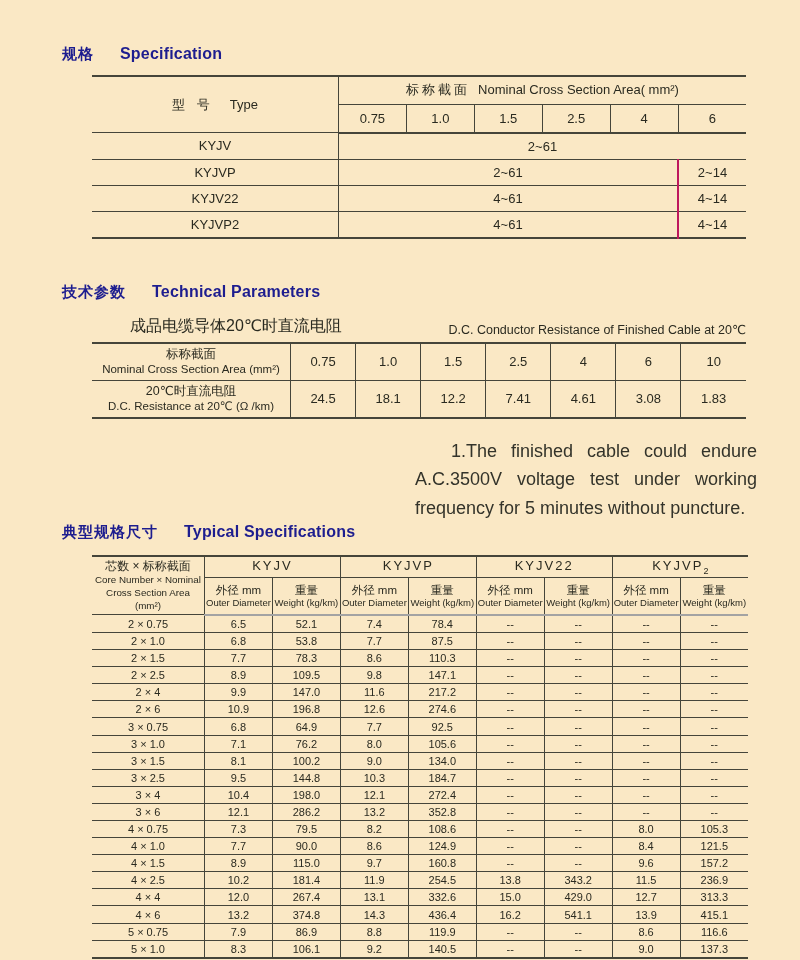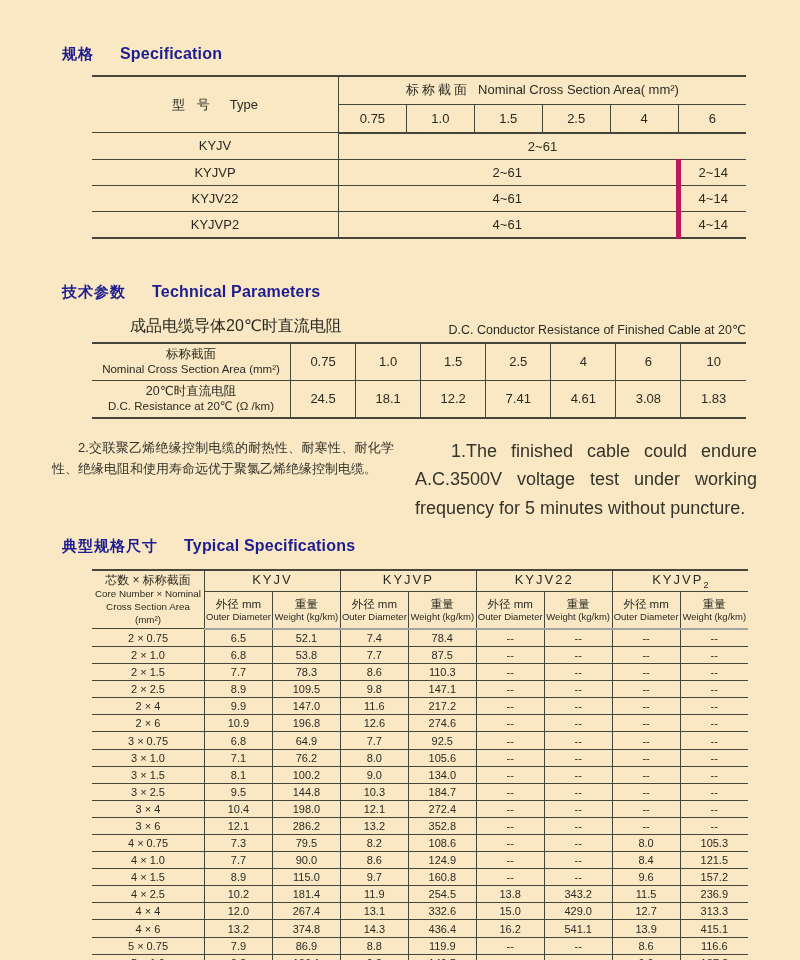--- a/index.html
+++ b/index.html
@@ -8,38 +8,38 @@
     background:#fae8c5;
     font-family:"Liberation Sans","DejaVu Sans",sans-serif;
     color:#2a2a20;
     overflow:hidden;
   }
   .sec-title{margin-left:62px;font-weight:bold;color:#1d1d8f;white-space:nowrap;}
   .sec-title .zh{font-size:15px;letter-spacing:1px;}
   .sec-title .en{font-size:16px;margin-left:26px;letter-spacing:.2px;}
   #title-spec{padding-top:12px;margin-top:33px;}
   #title-tech{margin-top:44px;}
-  #title-typical{margin-top:14px;}
+  #title-typical{}
 
   table{border-collapse:collapse;table-layout:fixed;}
   td,th{padding:0;text-align:center;font-weight:normal;vertical-align:middle;}
 
   
   #t1{margin:11px 0 0 92px;width:654px;
       border-top:2px solid #45453a;border-bottom:2px solid #45453a;}
   #t1 td{font-size:13px;border-bottom:1px solid #45453a;}
   #t1 .type-col{width:246px;border-right:1.5px solid #45453a;}
   #t1 .hrow1{height:28px;}
   #t1 .hrow2 td{height:27px;border-bottom:2px solid #45453a;}
   #t1 .hrow2 td{border-right:1px solid #45453a;}
   #t1 .hrow2 td:last-child{border-right:none;}
   #t1 .drow td{height:25px;}
   #t1 .area-zh{letter-spacing:3px;margin-right:8px;}
   #t1 .type-zh{letter-spacing:4px;margin-right:16px;}
-  #t1 td.lastcol{border-left:5px solid #be185d;}
+  #t1 td.lastcol{border-left:2px solid #be185d;}
 
   
   .tech-sub{margin:14px 0 0 92px;width:654px;display:flex;
             justify-content:space-between;align-items:flex-end;}
   .tech-sub .zh{font-size:16px;margin-left:38px;}
   .tech-sub .en{font-size:12.5px;margin-left:44px;}
   #t2{margin:5px 0 0 92px;width:654px;
       border-top:2px solid #45453a;border-bottom:2px solid #45453a;}
   #t2 td{font-size:13px;border-bottom:1px solid #45453a;border-right:1px solid #45453a;height:36px;}
   #t2 td:last-child{border-right:none;}
@@ -155,21 +155,20 @@
         <td>7.41</td>
         <td>4.61</td>
         <td>3.08</td>
         <td>1.83</td>
       </tr>
 </tbody>
   </table>
 
 <div class="notes">
   <div class="col col-zh">
-    <p>2.交联聚乙烯绝缘控制电缆的耐热性、耐寒性、耐化学性、绝缘电阻和使用寿命远优于聚氯乙烯绝缘控制电缆。</p>
   </div>
   <div class="col col-en">
     <p>1.The finished cable could endure A.C.3500V voltage test under working frequency for 5 minutes without puncture.</p>
   </div>
 </div>
 
 <div class="sec-title" id="title-typical">
   <span class="zh">典型规格尺寸</span><span class="en">Typical Specifications</span>
 </div>
 

